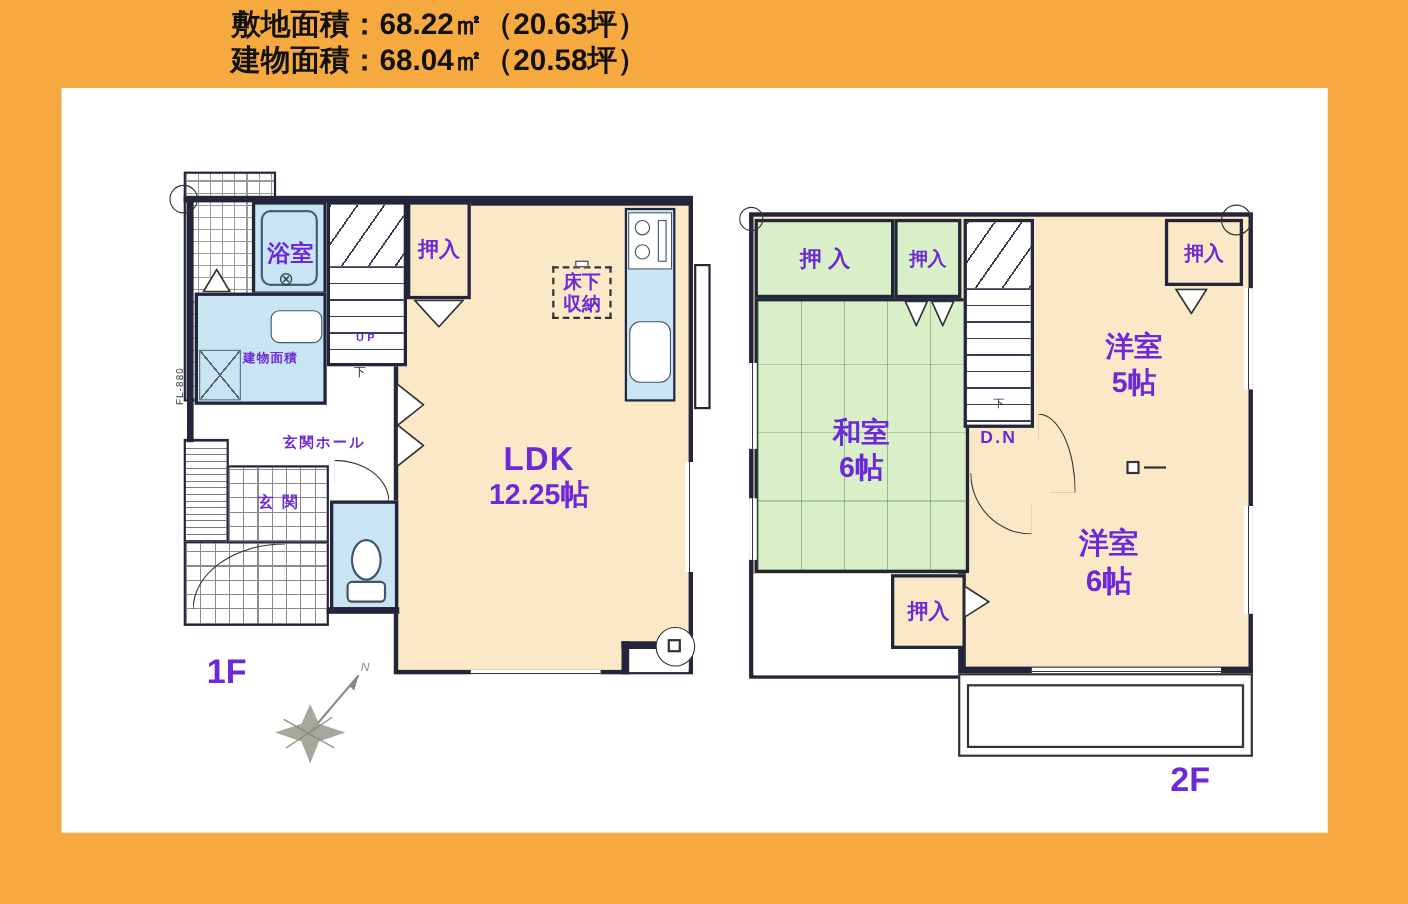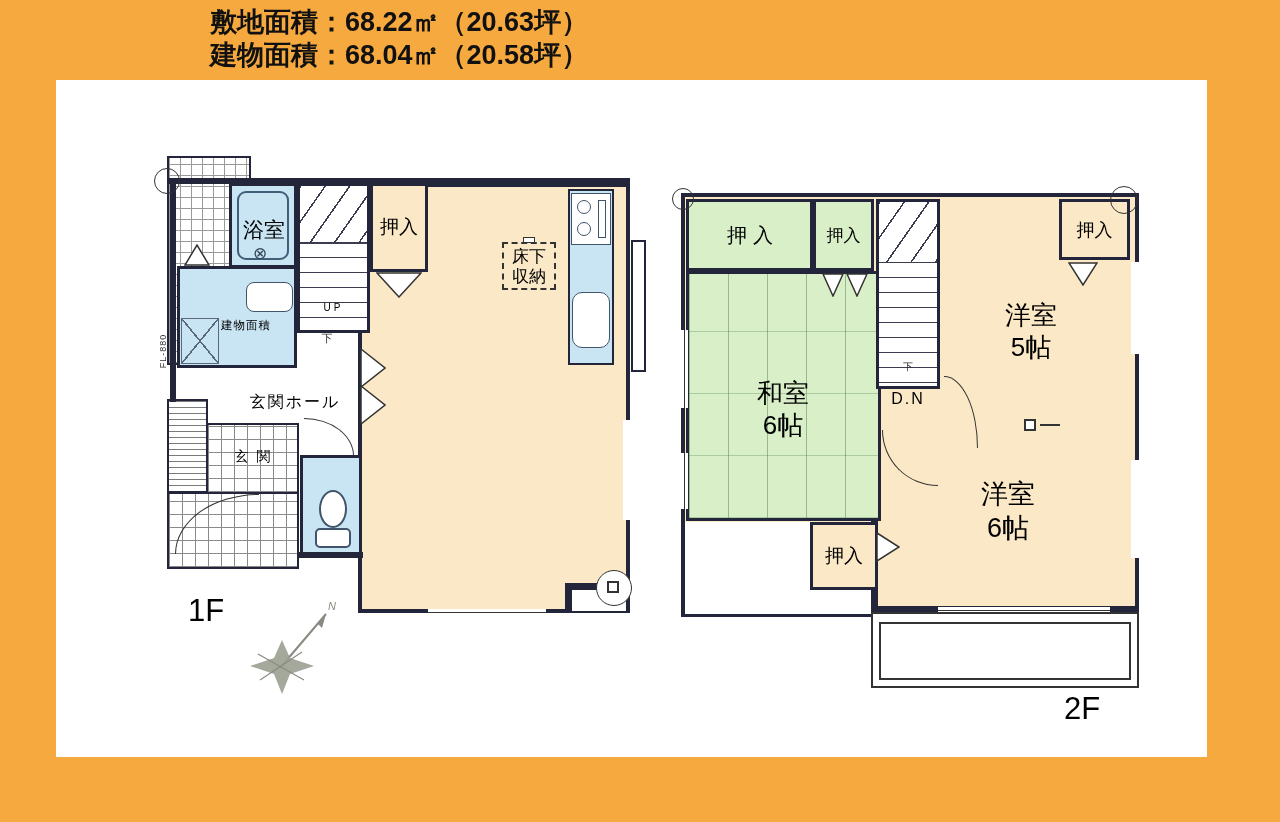--- a/index.html
+++ b/index.html
@@ -2,21 +2,21 @@
 <html><head>
 <meta charset="utf-8">
 <style>
   html,body{margin:0;padding:0;width:1280px;height:822px;overflow:hidden;
     font-family:"Liberation Sans",sans-serif;}
   .canvas{position:relative;width:1280px;height:822px;background:#F6A93E;}
   .sheet{position:absolute;left:56px;top:80px;width:1151px;height:677px;background:#ffffff;}
   .abs{position:absolute;box-sizing:border-box;}
   .room{position:absolute;box-sizing:border-box;border:3px solid #23263a;}
   .wall{position:absolute;background:#23263a;}
-  .lbl{position:absolute;color:#000000;font-weight:400;box-sizing:border-box;
+  .lbl{position:absolute;color:#6d28d9;font-weight:700;box-sizing:border-box;
        display:flex;align-items:center;justify-content:center;text-align:center;white-space:nowrap;}
   .cream{background:#FBE8C6;}
   .blue{background:#C9E4F2;}
   .green{background:#D9EFC7;}
   .grid11{background-color:#fff;background-image:
      repeating-linear-gradient(0deg,#9a9a9a 0 1px,transparent 1px 11px),
      repeating-linear-gradient(90deg,#9a9a9a 0 1px,transparent 1px 11px);}
   .grid13{background-color:#fff;background-image:
      repeating-linear-gradient(0deg,#8a8a8a 0 1px,transparent 1px 13px),
      repeating-linear-gradient(90deg,#8a8a8a 0 1px,transparent 1px 13px);}
@@ -105,22 +105,24 @@
     <div class="abs" style="left:26px;top:6px;width:8px;height:38px;border:1.5px solid #40546a;"></div>
   </div>
   <div class="fixture" style="left:572px;top:292px;width:38px;height:56px;border-radius:10px;"></div>
   <div class="abs" style="left:631px;top:240px;width:15px;height:132px;border:2px solid #23263a;background:#fff;"></div>
 
   <div class="dashedbox" style="left:502px;top:242px;width:54px;height:48px;"></div>
   <div class="abs" style="left:523px;top:237px;width:12px;height:6px;border:1.5px solid #333;background:#fff;"></div>
   <div class="lbl" style="left:502px;top:246px;width:54px;height:20px;font-size:17px;">床下</div>
   <div class="lbl" style="left:502px;top:266px;width:54px;height:20px;font-size:17px;">収納</div>
 
-
-  <div class="lbl" style="left:240px;top:394px;width:110px;height:16px;font-size:16px;letter-spacing:2px;">玄関ホール</div>
+  <div class="lbl" style="left:415px;top:402px;width:150px;height:32px;font-size:30px;letter-spacing:1px;">LDK</div>
+  <div class="lbl" style="left:415px;top:434px;width:150px;height:30px;font-size:26px;">12.25帖</div>
+
+  <div class="lbl" style="left:240px;top:394px;width:110px;height:16px;font-size:13px;letter-spacing:2px;">玄関ホール</div>
   <div class="room grid13" style="left:206px;top:423px;width:93px;height:71px;border-width:2.5px;"></div>
   <div class="lbl" style="left:206px;top:448px;width:93px;height:18px;font-size:14px;letter-spacing:8px;padding-left:8px;">玄関</div>
   <svg class="abs" style="left:184px;top:244px;" width="26" height="22">
       <polygon points="1,21 25,21 13,1" fill="#fff" stroke="#333" stroke-width="1.5"></polygon>
     </svg>
 
   <div class="room blue" style="left:300px;top:455px;width:62px;height:100px;"></div>
   <div class="fixture" style="left:319px;top:490px;width:28px;height:38px;border-radius:50%;border-width:2px;"></div>
   <div class="fixture" style="left:315px;top:528px;width:36px;height:20px;border-radius:5px;border-width:2px;"></div>
   <div class="arc" style="left:304px;top:418px;width:50px;height:38px;border-top:1.5px solid #333;border-right:1.5px solid #333;border-top-right-radius:100% 100%;"></div>

